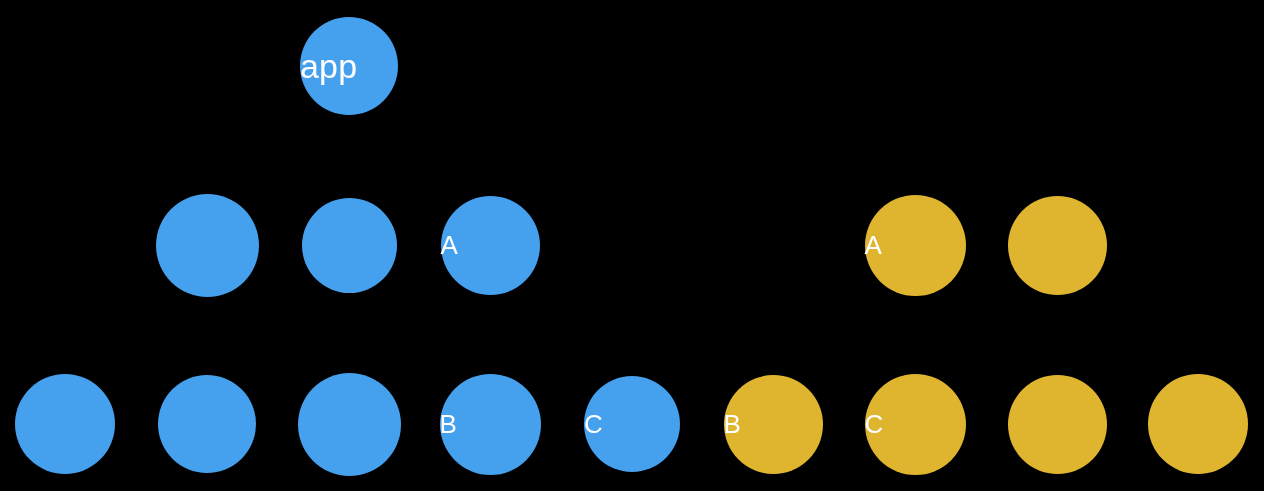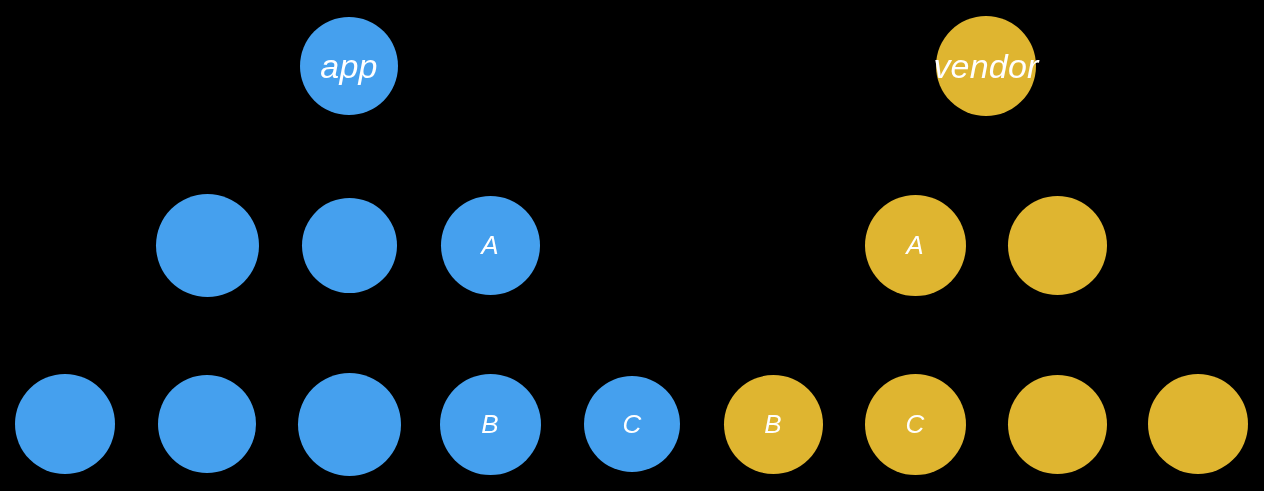--- a/index.html
+++ b/index.html
@@ -16,23 +16,22 @@
     width: 1264px;
     height: 491px;
     background: #000000;
     overflow: hidden;
   }
   .node {
     position: absolute;
     border-radius: 50%;
     display: flex;
     align-items: center;
-    justify-content: center;
+    justify-content: flex-start;
     box-sizing: border-box;
-    font-style: italic;
   }
   .node-label {
     color: #ffffff;
     white-space: nowrap;
     line-height: 1;
     text-align: center;
     pointer-events: none;
     font-weight: 400;
     letter-spacing: 0.2px;
   }
@@ -43,23 +42,20 @@
     top: 50%;
     transform: translate(-50%, -50%);
   }
 </style>
 </head>
 <body>
 
 <div id="stage" style="width: 1264px; height: 491px; background: rgb(0, 0, 0);">
     <div class="node" style="width: 98px; height: 98px; left: 300px; top: 17px; background: rgb(69, 160, 238);">
       <span class="node-label" style="font-size: 34px; color: rgb(255, 255, 255);">app</span>
-    </div>
-    <div class="node overflow" style="width: 100px; height: 100px; left: 936px; top: 16px; background: rgb(223, 181, 48);">
-      <span class="node-label" style="font-size: 34px; color: rgb(255, 255, 255);">vendor</span>
     </div>
     <div class="node" style="width: 103px; height: 103px; left: 155.5px; top: 193.5px; background: rgb(69, 160, 238);">
       <span class="node-label" style="font-size: 26px; color: rgb(255, 255, 255);"></span>
     </div>
     <div class="node" style="width: 95px; height: 95px; left: 301.5px; top: 197.5px; background: rgb(69, 160, 238);">
       <span class="node-label" style="font-size: 26px; color: rgb(255, 255, 255);"></span>
     </div>
     <div class="node" style="width: 99px; height: 99px; left: 440.5px; top: 195.5px; background: rgb(69, 160, 238);">
       <span class="node-label" style="font-size: 26px; color: rgb(255, 255, 255);">A</span>
     </div>

